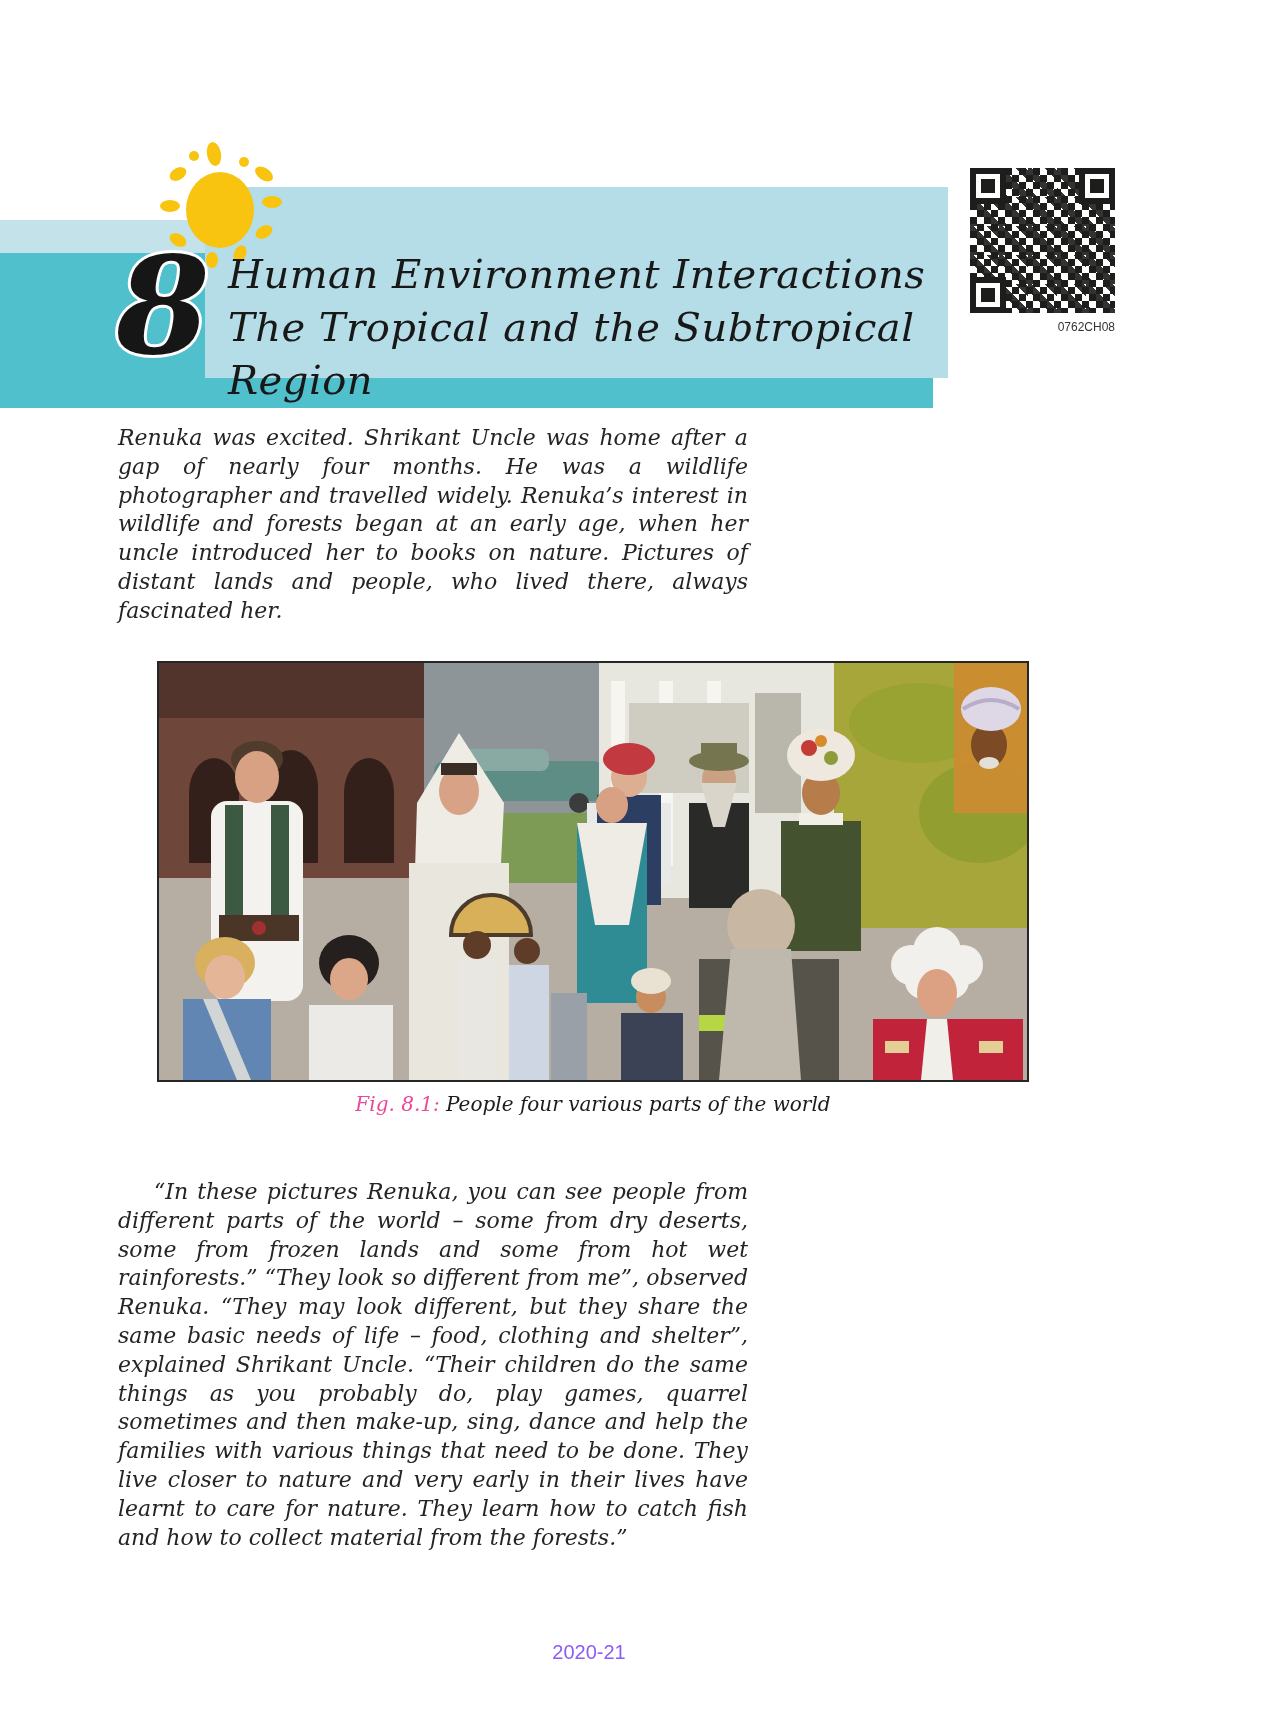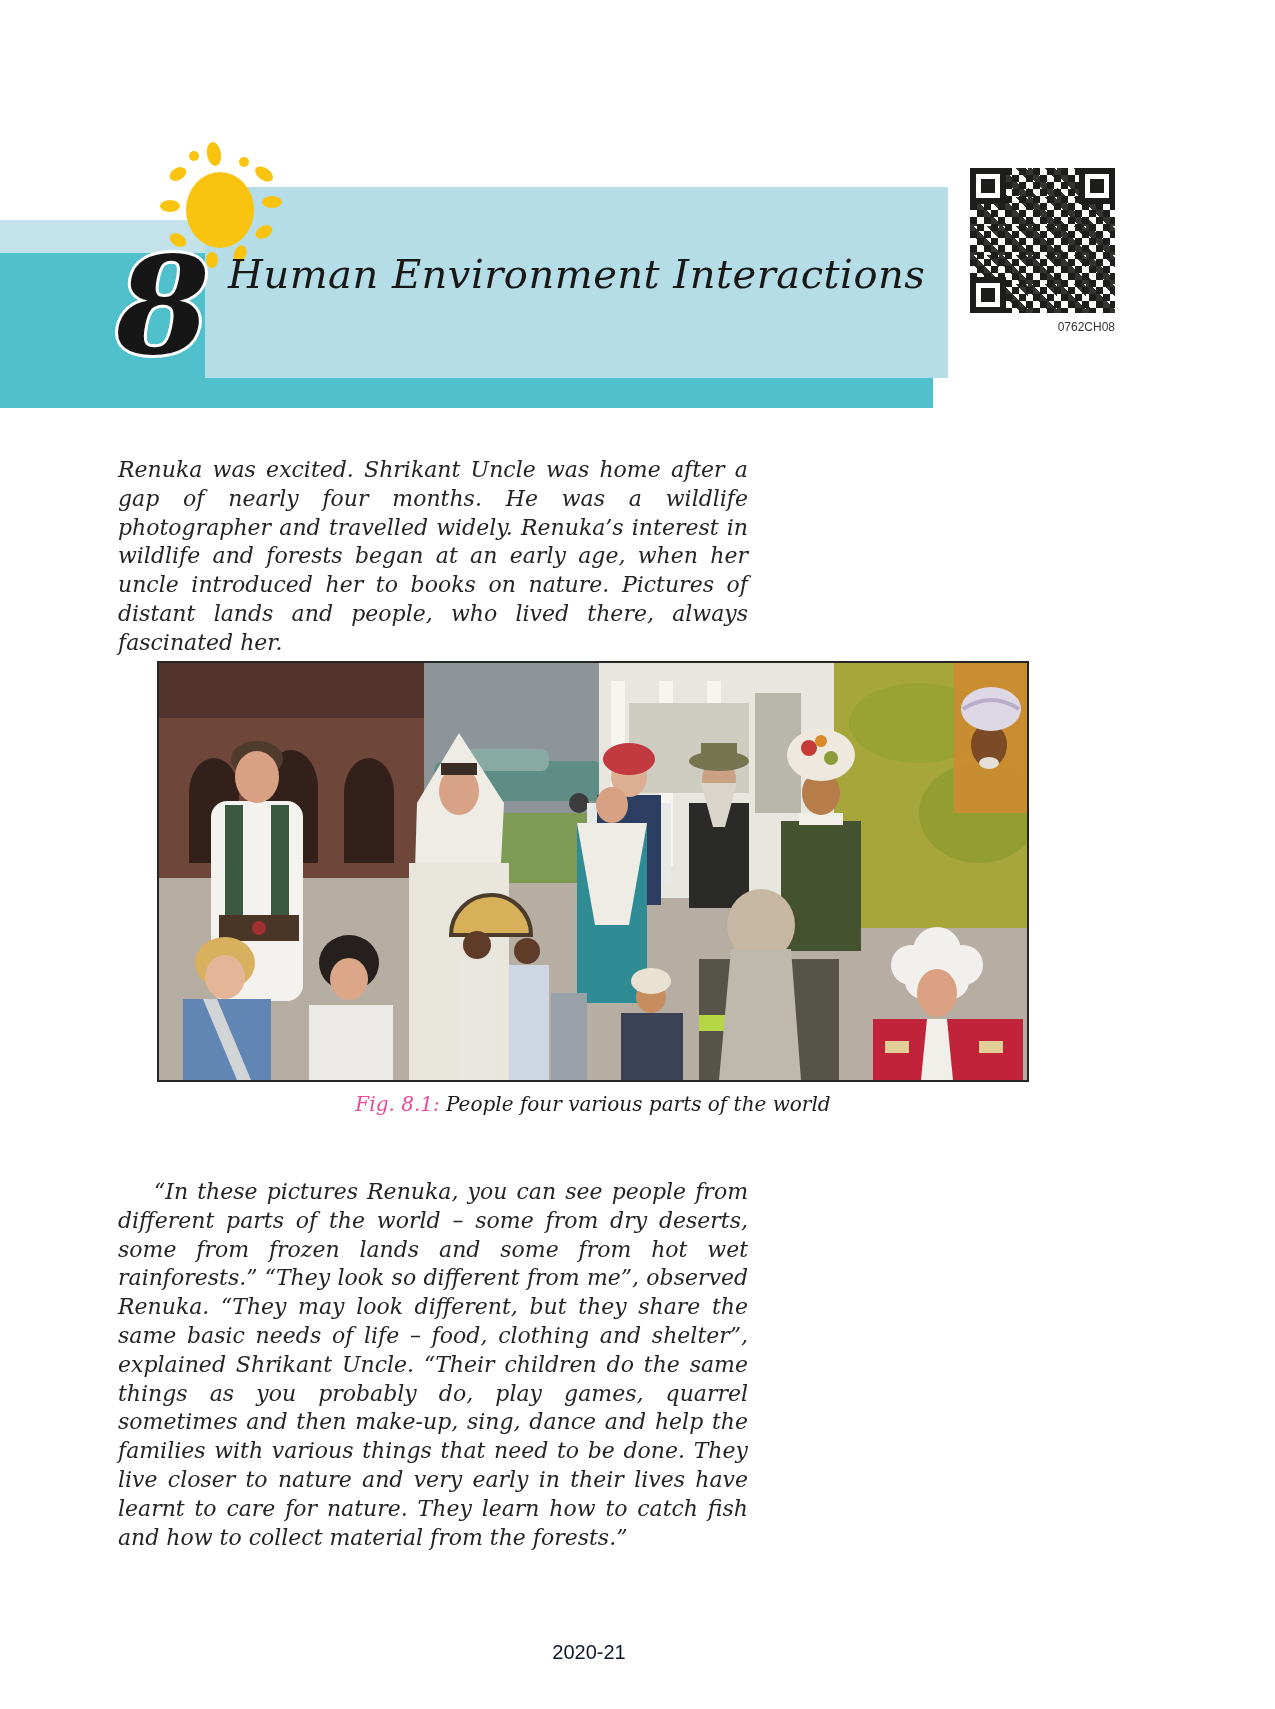--- a/index.html
+++ b/index.html
@@ -46,39 +46,39 @@
     left:970px;top:320px;width:145px;text-align:right;
     font-family:"Liberation Sans",sans-serif;font-size:12px;color:#333;
   }
 
   
   .para{
     font-style:italic;color:#242424;
     font-size:22px;line-height:28.8px;
     text-align:justify;width:630px;left:118px;
   }
-  #para1{top:456px;}
+  #para1{top:424px;}
   #para2{top:1136px;text-indent:36px;margin-top:42px;}
 
   
   #figure-frame{
     left:157px;top:661px;width:868px;height:417px;
     border:2px solid #262626;background:#b6aea3;
   }
   #figure-frame svg{display:block;width:100%;height:100%;}
   #figure-caption{
     left:157px;top:1092px;width:872px;text-align:center;
     font-style:italic;font-size:20px;color:#1c1c1c;
   }
   #figure-caption .cap-label{font-weight:normal;color:#ec4899;}
 
   
   #footer{
     left:0;top:1641px;width:1178px;text-align:center;
-    font-family:"Liberation Sans",sans-serif;font-size:20px;color:#0f172a;
+    font-family:"Liberation Sans",sans-serif;font-size:20px;color:#8b5cf6;
   }
 </style>
 </head>
 <body>
 
 <div id="page">
 
   <div class="abs" id="banner-light-strip"></div>
   <div class="abs" id="banner-dark-band"></div>
   <div class="abs" id="title-panel"></div>
@@ -97,20 +97,21 @@
       <ellipse cx="30" cy="34" rx="9" ry="6" transform="rotate(-30 30 34)"></ellipse>
       <circle cx="46" cy="16" r="5"></circle>
       <ellipse cx="72" cy="70" rx="34" ry="38"></ellipse>
     </g>
   </svg>
 
   <div class="abs" id="chapter-number">8</div>
 
   <div class="abs" id="chapter-title">
     <div>Human Environment Interactions</div>
+    <div>The Tropical and the Subtropical Region</div>
   </div>
 
   <div class="abs" id="qr">
     <div class="fp" id="fp-tl">
         <i></i>
       </div>
     <div class="fp" id="fp-tr">
         <i></i>
       </div>
     <div class="fp" id="fp-bl">

